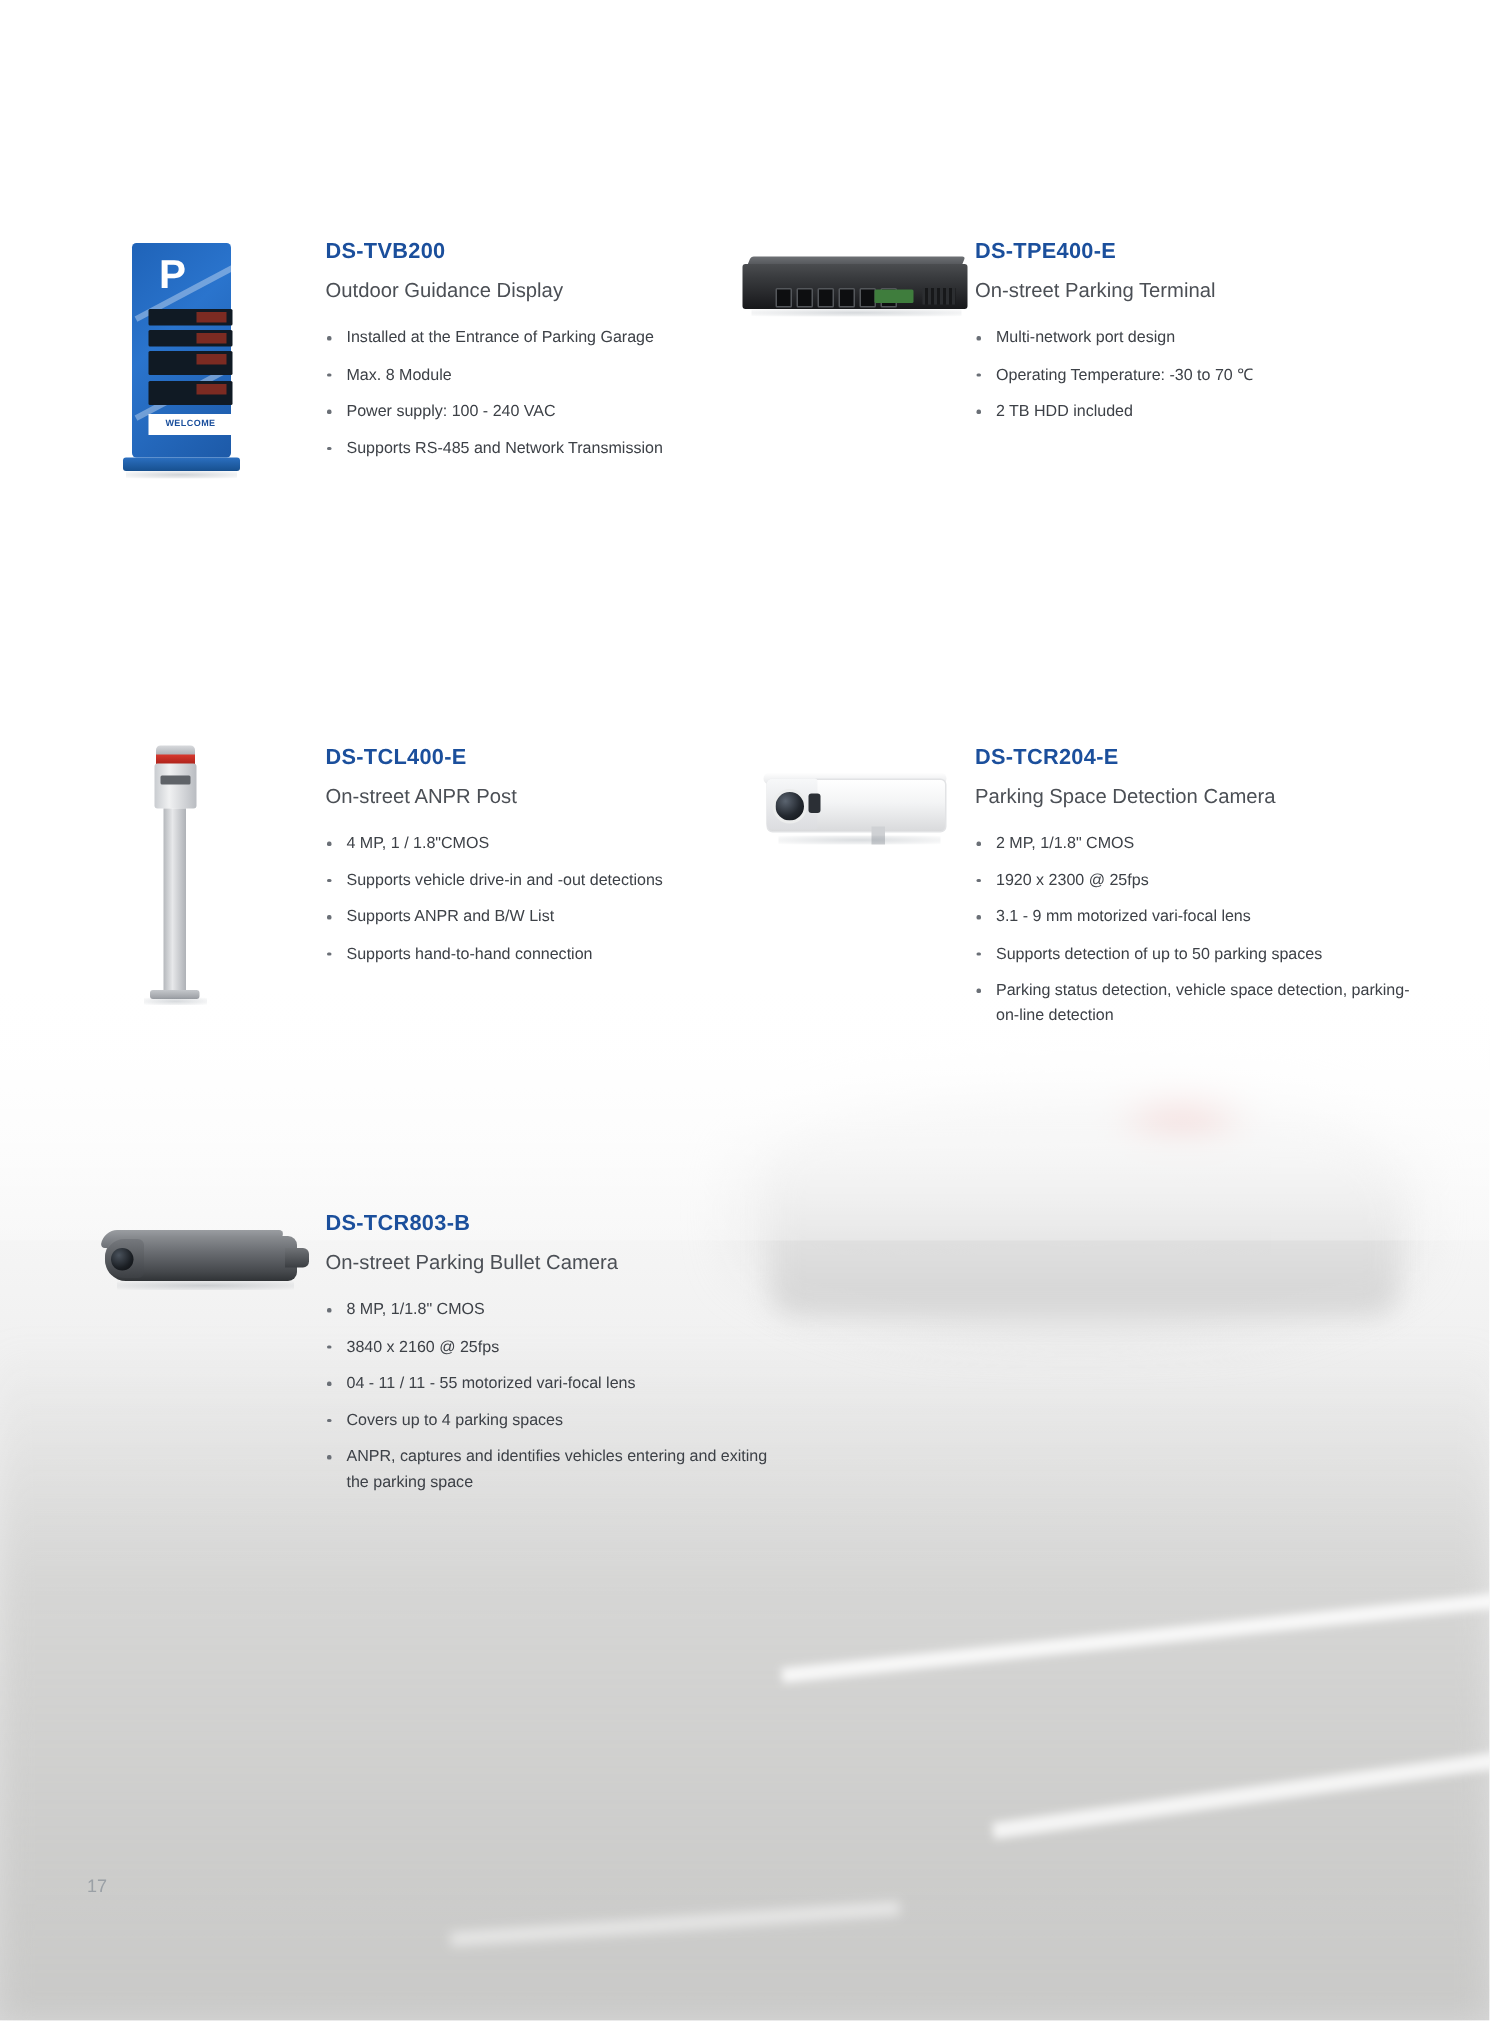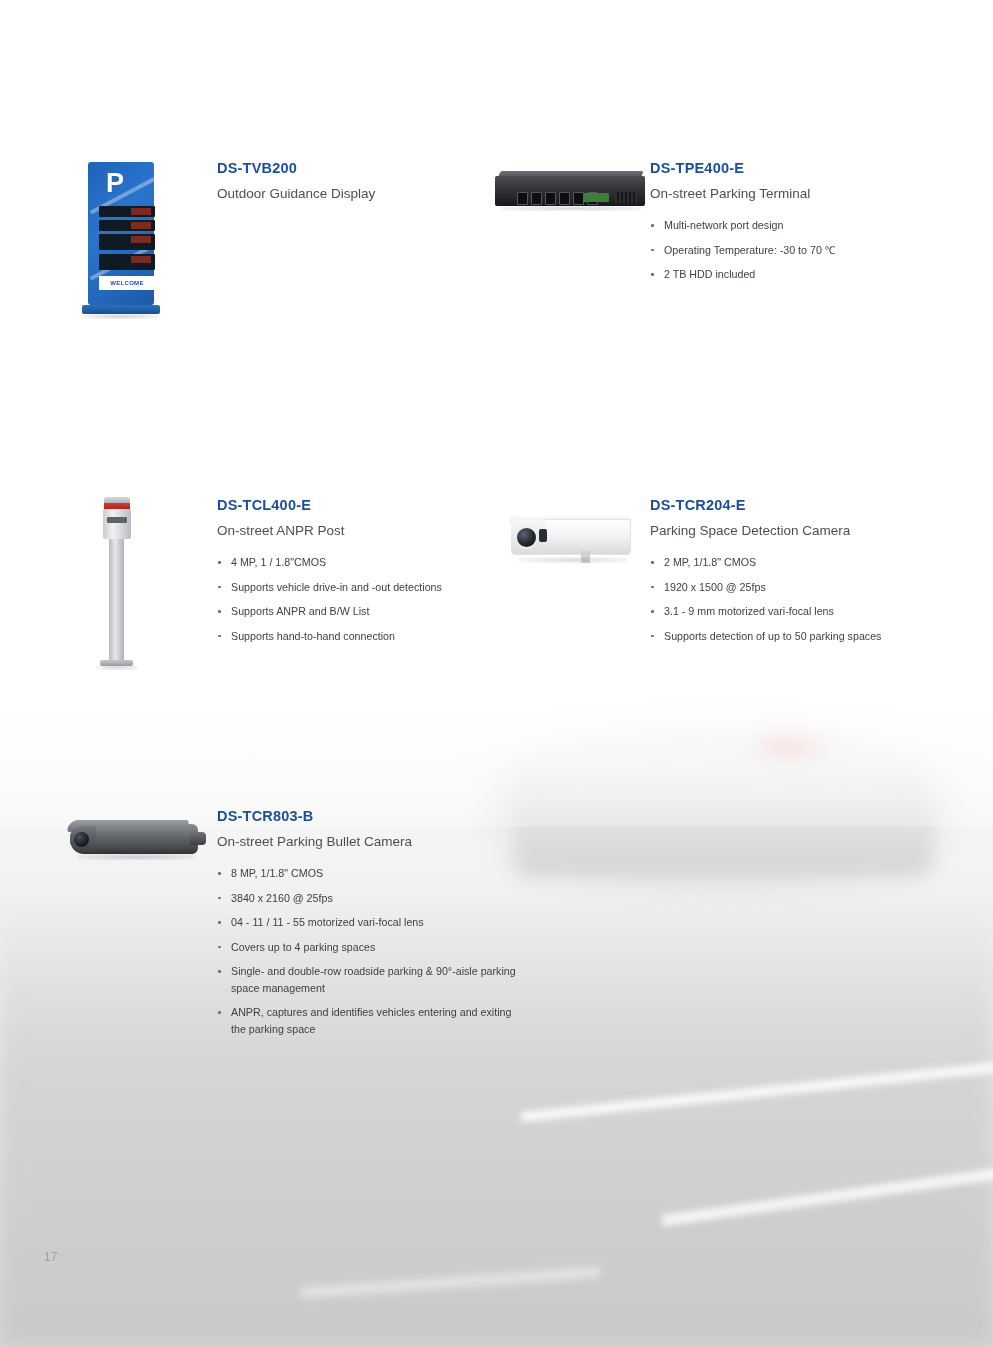--- a/index.html
+++ b/index.html
@@ -162,21 +162,21 @@
     left: 1px;
     top: 7px;
     width: 2.5px;
     height: 2.5px;
     background: #6a6f76;
     border-radius: 50%;
   }
 
   .page-number {
     position: absolute;
-    left: 44px;
+    left: 58px;
     top: 1250px;
     font-size: 12px;
     color: #9aa0a6;
   }
 
   
 
   
   .pillar {
     position: absolute;
@@ -522,20 +522,26 @@
           <div class="welcome">WELCOME</div>
           <div class="arrow">→</div>
         </div>
         <div class="base"></div>
         <div class="shadow"></div>
       </div>
     </div>
     <div class="text-wrap">
       <div class="model">DS-TVB200</div>
       <div class="subtitle">Outdoor Guidance Display</div>
+      <ul class="features">
+        <li>Installed at the Entrance of Parking Garage</li>
+        <li>Max. 8 Module</li>
+        <li>Power supply: 100 - 240 VAC</li>
+        <li>Supports RS-485 and Network Transmission</li>
+      </ul>
     </div>
   </div>
 
   <div class="product" style="left:495px; top:160px; width:460px;">
     <div class="img-wrap">
       <div class="terminal">
         <div class="top-face"></div>
         <div class="case">
           <div class="ports">
             <i></i>
@@ -597,23 +603,24 @@
         <div class="ir"></div>
         <div class="bracket"></div>
         <div class="shadow"></div>
       </div>
     </div>
     <div class="text-wrap">
       <div class="model">DS-TCR204-E</div>
       <div class="subtitle">Parking Space Detection Camera</div>
       <ul class="features">
         <li>2 MP, 1/1.8" CMOS</li>
-        <li>1920 x 1500 @ 25fps</li>
+        <li>1920 x 2300 @ 25fps</li>
         <li>3.1 - 9 mm motorized vari-focal lens</li>
         <li>Supports detection of up to 50 parking spaces</li>
+        <li>Parking status detection, vehicle space detection, parking-on-line detection</li>
       </ul>
     </div>
   </div>
 
   <div class="product" style="left:62px; top:808px; width:460px;">
     <div class="img-wrap">
       <div class="bullet">
         <div class="hood"></div>
         <div class="body"></div>
         <div class="face"></div>
@@ -623,20 +630,19 @@
       </div>
     </div>
     <div class="text-wrap">
       <div class="model">DS-TCR803-B</div>
       <div class="subtitle">On-street Parking Bullet Camera</div>
       <ul class="features">
         <li>8 MP, 1/1.8" CMOS</li>
         <li>3840 x 2160 @ 25fps</li>
         <li>04 - 11 / 11 - 55 motorized vari-focal lens</li>
         <li>Covers up to 4 parking spaces</li>
-        <li>Single- and double-row roadside parking &amp; 90°-aisle parking space management</li>
         <li>ANPR, captures and identifies vehicles entering and exiting the parking space</li>
       </ul>
     </div>
   </div>
 
   <div class="page-number">17</div>
 </div>
 
 </body></html>

